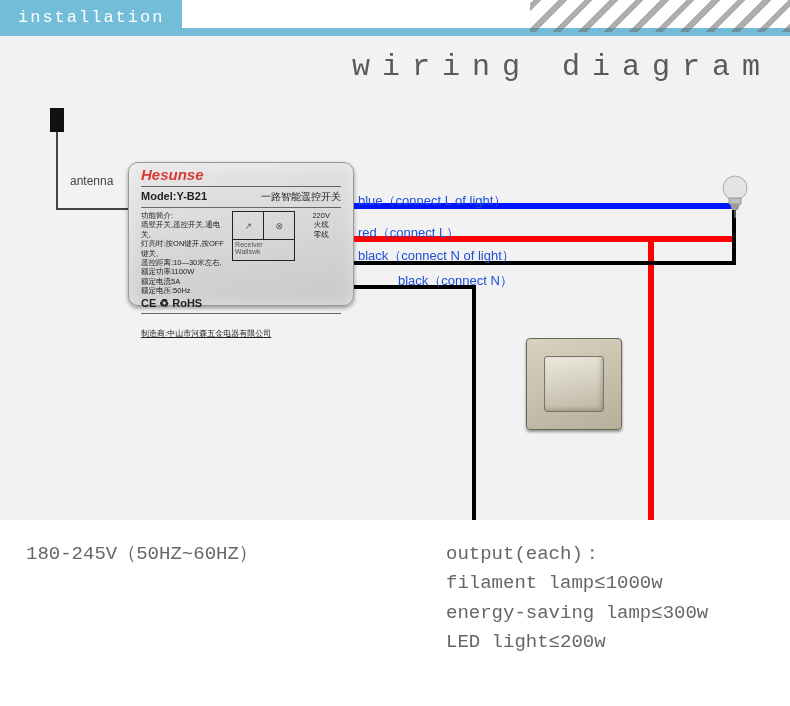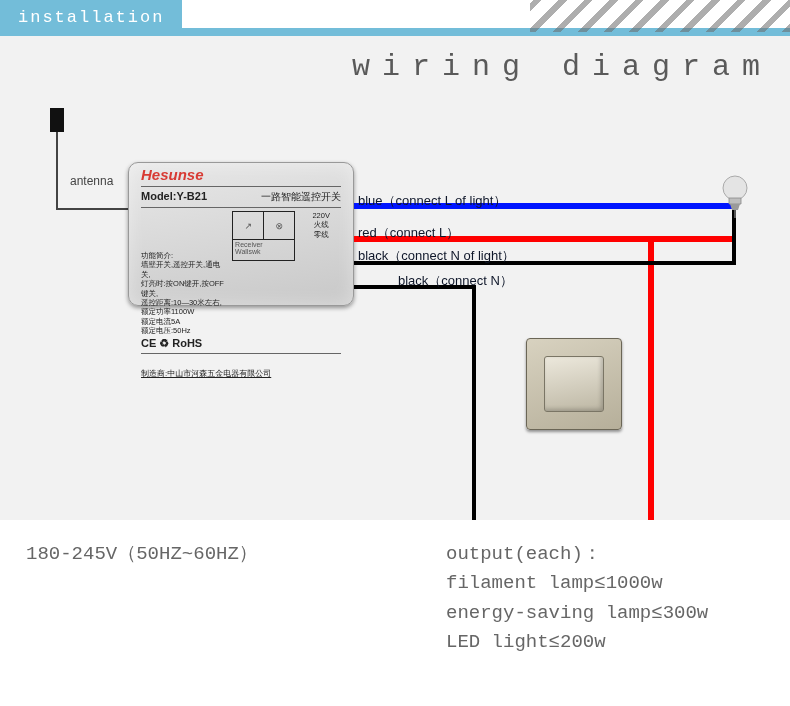--- a/index.html
+++ b/index.html
@@ -154,21 +154,21 @@
   .w-red-ext { left:354px; top:200px; width:380px; height:6px; background:#ff0000; }
   .w-red-v   { left:648px; top:200px; width:6px;  height:320px; background:#ff0000; }
   .w-black1-h{ left:354px; top:225px; width:382px; height:4px; background:#000; }
   .w-black1-v{ left:732px; top:167px; width:4px;  height:62px; background:#000; }
   .w-black2-h{ left:354px; top:249px; width:122px; height:4px; background:#000; }
   .w-black2-v{ left:472px; top:249px; width:4px;  height:271px; background:#000; }
 
   .wire-label {
     position:absolute;
     font: 13px sans-serif;
-    color:#0f172a;
+    color:#1d4ed8;
   }
 
   
   .bulb {
     position:absolute;
     left:718px; top:138px;
     width:34px; text-align:center;
   }
   .bulb svg { display:block; }
 
@@ -225,21 +225,21 @@
     <div class="mod-brand">Hesunse</div>
     <div class="mod-line"></div>
     <div class="mod-row">
       <div class="mod-model">
         <span>Model:</span><span>Y-B21</span>
       </div>
       <div class="mod-cn">一路智能遥控开关</div>
     </div>
     <div class="mod-line"></div>
     <div class="mod-lower">
-      <div class="mod-tiny" style="white-space:pre-line;margin-top:40px;">功能简介:
+      <div class="mod-tiny" style="white-space:pre-line;">功能简介:
 墙壁开关,遥控开关,通电关,
 灯亮时:按ON键开,按OFF键关,
 遥控距离:10—30米左右,
 额定功率1100W
 额定电流5A
 额定电压:50Hz</div>
       <div class="mod-box">
         <div class="mod-box-top">
           <div>↗</div>
           <div>⊗</div>

